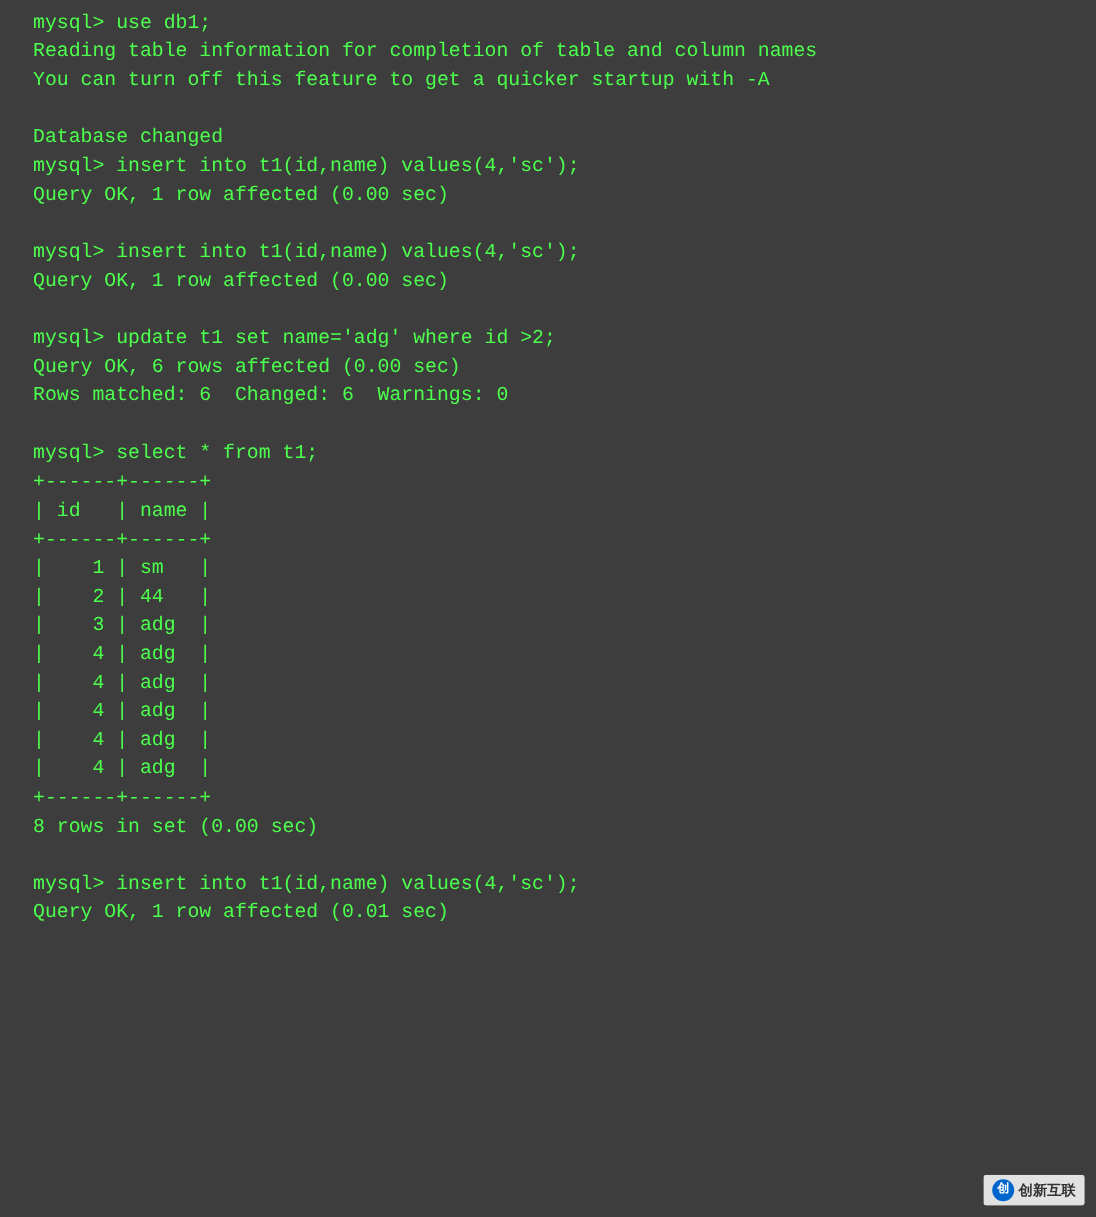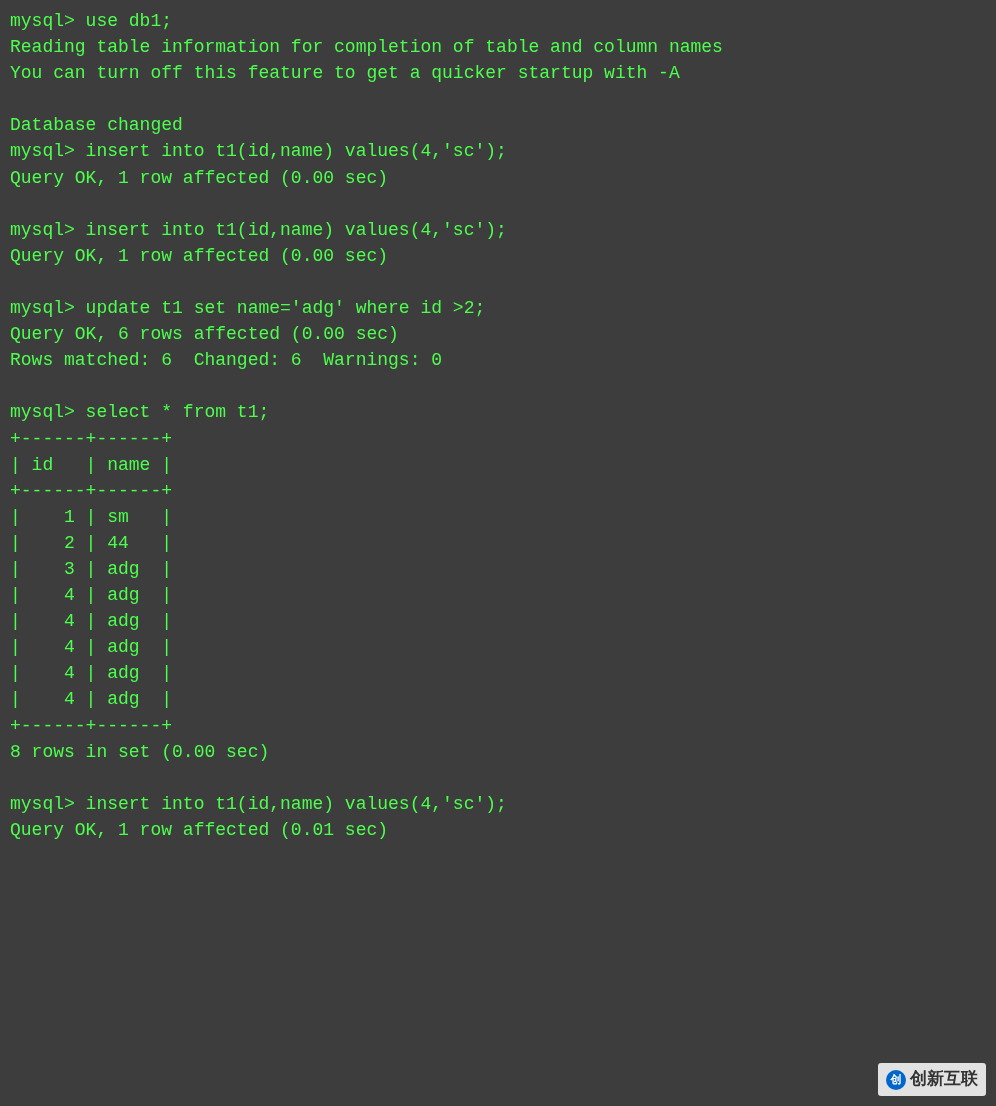--- a/index.html
+++ b/index.html
@@ -12,20 +12,21 @@
       width: 996px;
       min-height: 1106px;
       font-family: 'Courier New', Courier, monospace;
       font-size: 18px;
       color: #4dff4d;
       padding: 8px 10px;
       line-height: 1.45;
     }
     .terminal {
       white-space: pre;
+      margin-left: 20px;
     }
     .watermark {
       position: fixed;
       bottom: 10px;
       right: 10px;
       background-color: rgba(255,255,255,0.85);
       padding: 4px 8px;
       border-radius: 3px;
       display: flex;
       align-items: center;
@@ -38,21 +39,21 @@
       border-radius: 50%;
       display: inline-flex;
       align-items: center;
       justify-content: center;
       color: white;
       font-size: 11px;
       font-family: Arial, sans-serif;
       font-weight: bold;
     }
     .watermark-text {
-      font-size: 17px;
+      font-size: 13px;
       font-family: Arial, sans-serif;
       color: #333;
       font-weight: bold;
     }
   </style>
 </head>
 <body>
 
 <div class="terminal" id="terminal-container">mysql&gt; use db1;
 Reading table information for completion of table and column names

